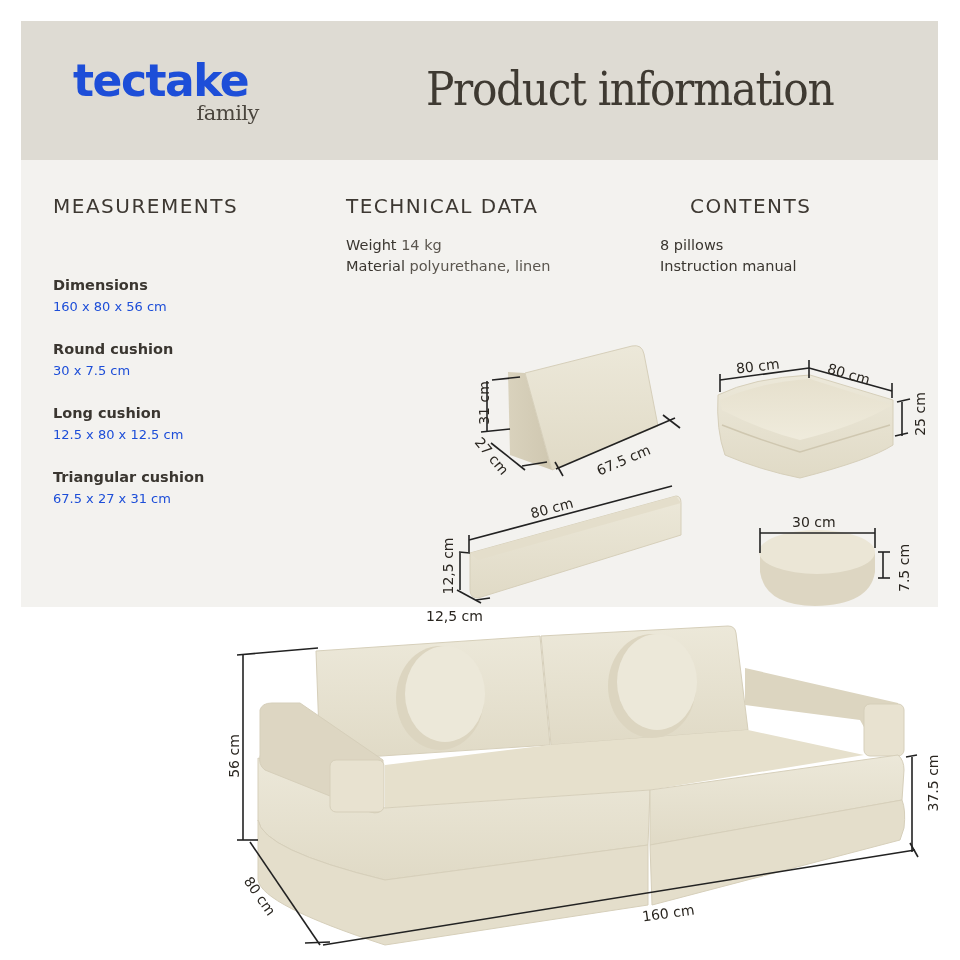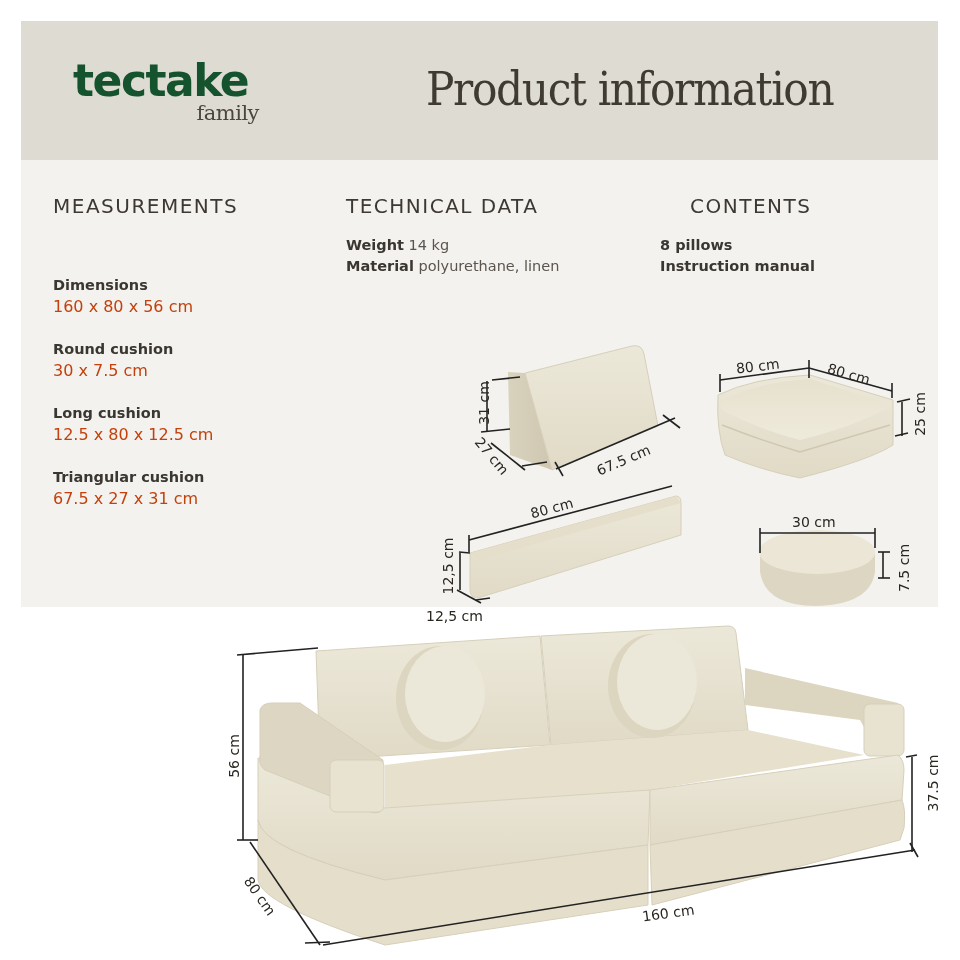--- a/index.html
+++ b/index.html
@@ -3,36 +3,36 @@
 <meta charset="utf-8">
 <style>
   * { margin: 0; padding: 0; box-sizing: border-box; }
   html, body { width: 960px; height: 960px; background: #ffffff; overflow: hidden; }
   body { position: relative; font-family: "DejaVu Sans", sans-serif; color: #3a3630; }
 
   .panel { position: absolute; left: 21px; top: 21px; width: 917px; height: 586px; background: #f3f2ef; }
   .header { position: absolute; left: 0; top: 0; width: 917px; height: 139px; background: #dedbd3; }
 
   .logo { position: absolute; left: 52px; top: 36px; width: 190px; height: 80px; }
-  .logo-main { position: absolute; left: 0; top: 0; font-family: "DejaVu Sans", sans-serif; font-weight: bold; font-size: 44px; letter-spacing: -1.5px; color: #14532d; line-height: 48px; }
+  .logo-main { position: absolute; left: 0; top: 0; font-family: "DejaVu Sans", sans-serif; font-weight: bold; font-size: 44px; letter-spacing: -1.5px; color: #1d4ed8; line-height: 48px; }
   .logo-sub { position: absolute; right: 4px; top: 44px; font-family: "DejaVu Serif", serif; font-size: 21px; color: #4b463e; line-height: 24px; letter-spacing: -0.5px; }
 
   .title { position: absolute; left: 405px; top: 38px; font-family: "DejaVu Serif", serif; font-size: 46px; color: #3f3a32; letter-spacing: -1.5px; line-height: 60px; font-weight: normal; transform: scaleX(0.92); transform-origin: left center; white-space: nowrap; }
 
   .col { position: absolute; top: 173px; }
   .col-h { font-family: "DejaVu Sans", sans-serif; font-size: 20px; letter-spacing: 1.5px; color: #3d3832; font-weight: normal; line-height: 24px; white-space: nowrap; }
   .col-meas { left: 32px; }
   .col-tech { left: 325px; }
   .col-cont { left: 669px; }
 
   .item { position: absolute; white-space: nowrap; }
   .item-label { font-size: 14.5px; font-weight: bold; color: #3a3630; line-height: 21px; display: block; margin-top: 40px; }
-  .item-value { font-size: 16px; color: #c2410c; line-height: 21px; display: block; }
+  .item-value { font-size: 13px; color: #1d4ed8; line-height: 21px; display: block; }
   .inline-row { font-size: 14.5px; line-height: 21px; white-space: nowrap; }
-  .inline-row b { font-weight: bold; color: #3a3630; }
+  .inline-row b { font-weight: normal; color: #3a3630; }
   .inline-row span.v { color: #5a554e; }
   .note { font-size: 14.5px; color: #5a554e; line-height: 21px; }
 
   .dim { position: absolute; font-size: 14px; color: #2a2620; white-space: nowrap; line-height: 16px; }
   svg.draw { position: absolute; left: 0; top: 0; }
 </style>
 </head>
 <body>
 
 <div class="panel">

